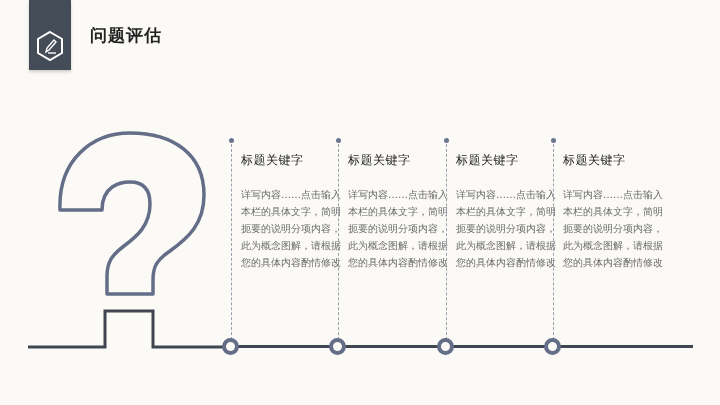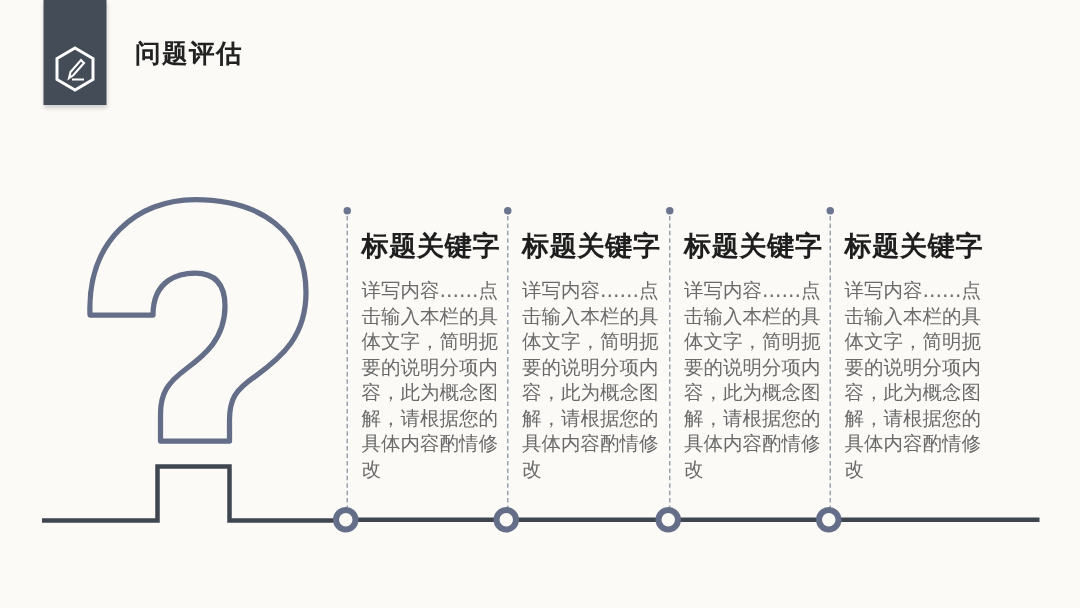--- a/index.html
+++ b/index.html
@@ -4,22 +4,22 @@
 <style>
   html,body{margin:0;padding:0;}
   body{width:720px;height:405px;background:#fbfaf7;position:relative;overflow:hidden;font-family:"DejaVu Sans","Liberation Sans",sans-serif;}
   .badge{position:absolute;left:29px;top:0;width:42px;height:70px;background:#444c57;box-shadow:0 2px 3px rgba(0,0,0,0.18);}
   .badge svg{position:absolute;left:6px;top:30px;}
   .page-title{position:absolute;left:90px;top:24px;font-size:17px;font-weight:bold;color:#222;letter-spacing:1px;}
   .qmark{position:absolute;left:0;top:0;}
   .col{position:absolute;top:138px;width:104px;}
   .col .dot{position:absolute;left:-3px;top:0;width:5px;height:5px;border-radius:50%;background:#6b7590;}
   .col .vline{position:absolute;left:-1px;top:6px;width:0;height:196px;border-left:1px dashed #9aa0ad;}
-  .col .title{position:absolute;left:9px;top:14px;font-size:18px;font-weight:bold;color:#1e1e1e;white-space:nowrap;letter-spacing:0.5px;}
-  .col .desc{position:absolute;left:9px;top:48px;width:100px;font-size:13px;line-height:17px;color:#6a6a6a;}
+  .col .title{position:absolute;left:9px;top:14px;font-size:12px;font-weight:normal;color:#1e1e1e;white-space:nowrap;letter-spacing:0.5px;}
+  .col .desc{position:absolute;left:9px;top:48px;width:100px;font-size:10px;line-height:17px;color:#6a6a6a;}
   .hline{position:absolute;top:345px;height:3px;background:#3f4650;}
   .node{position:absolute;top:338px;width:9px;height:9px;border:4px solid #656e88;border-radius:50%;background:#fbfaf7;}
 </style>
 </head>
 <body>
 
 <div class="badge">
   <svg width="30" height="32" viewBox="0 0 30 32">
     <polygon points="15,2 27,9 27,23 15,30 3,23 3,9" fill="none" stroke="#ffffff" stroke-width="2"></polygon>
     <path d="M11,22 L12,18 L19,10 L21,12 L14,20 Z" fill="none" stroke="#ffffff" stroke-width="1.4"></path>

